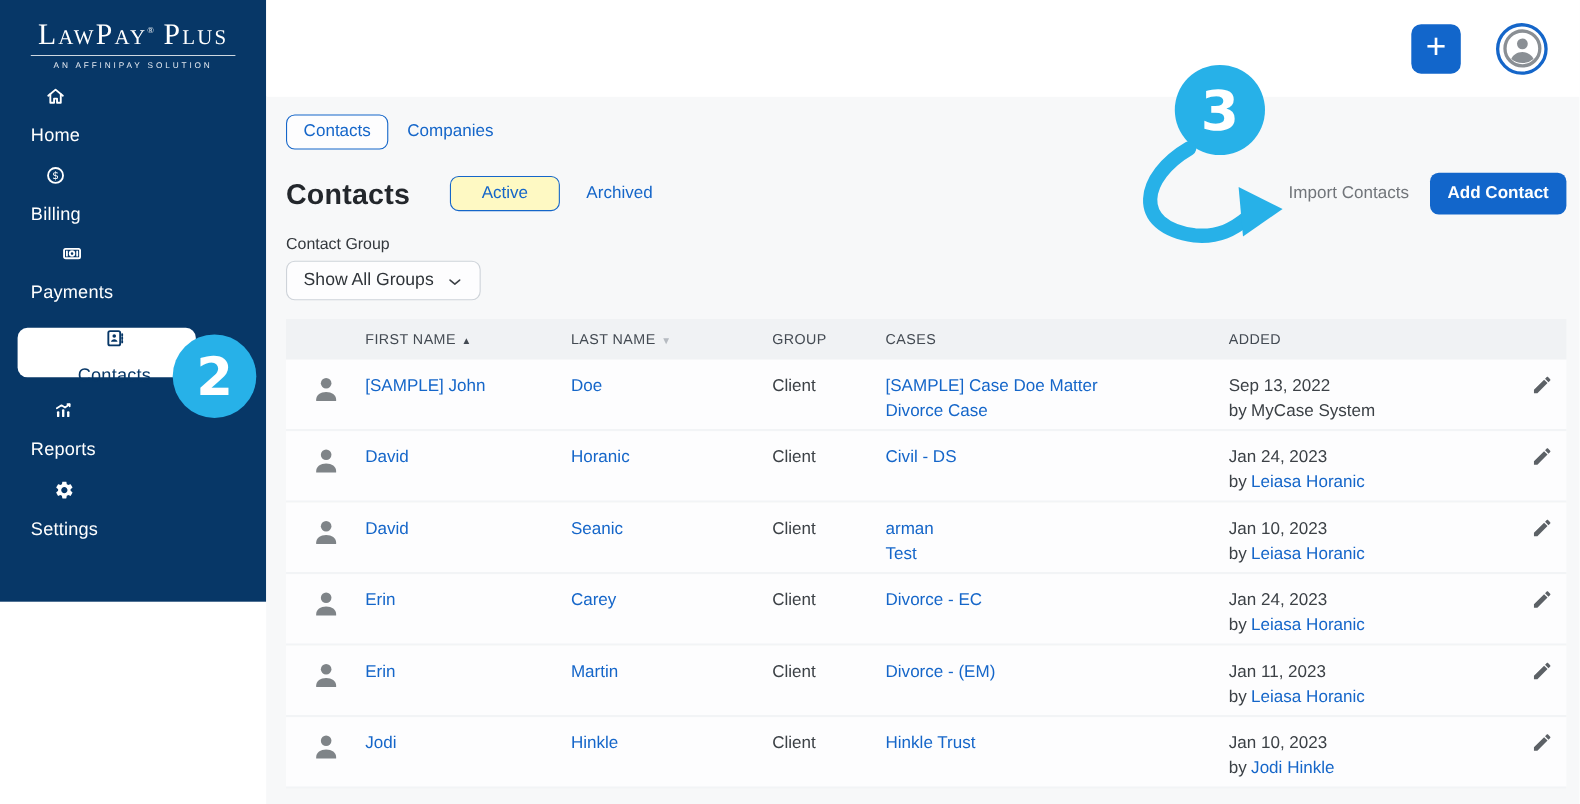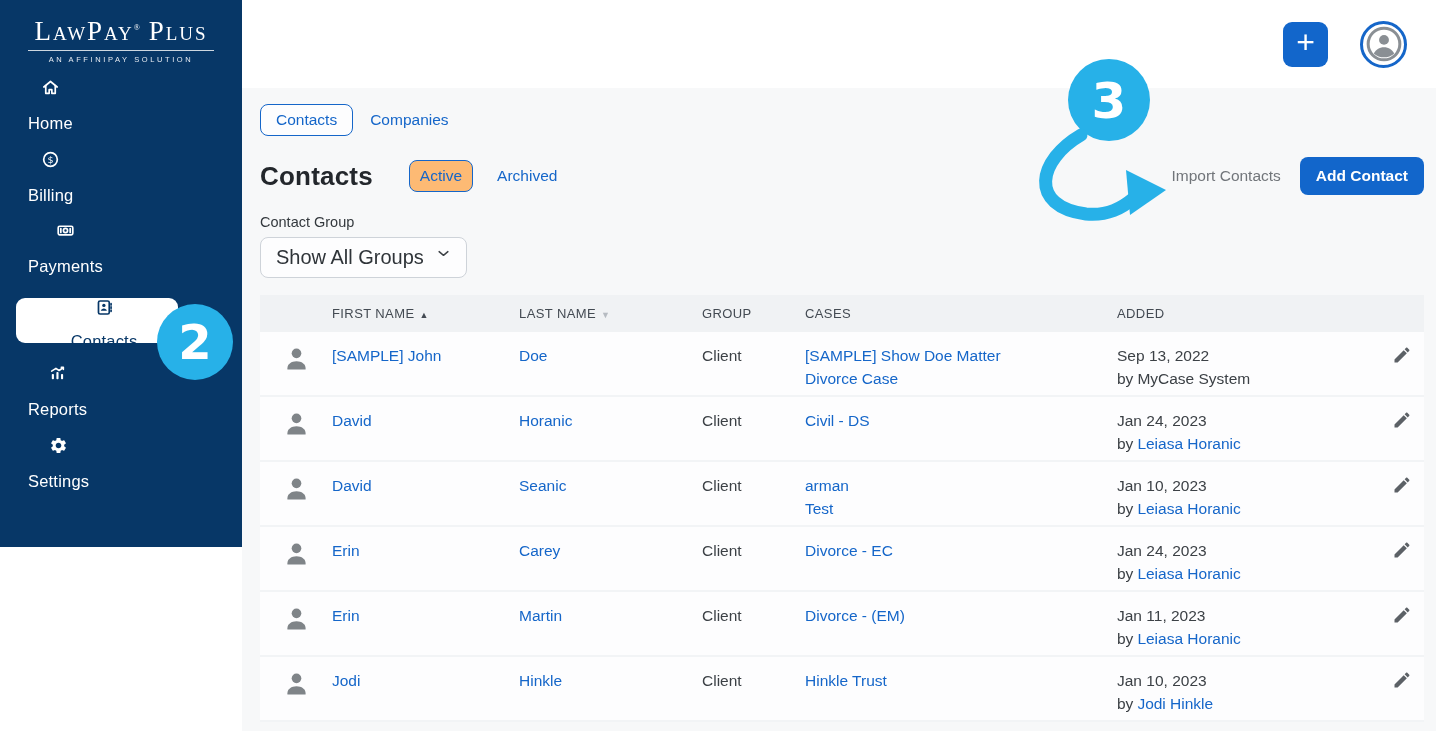--- a/index.html
+++ b/index.html
@@ -39,33 +39,33 @@
 
   .content { flex:1; background:#f7f8f9; padding:16px 12px 0 18px; }
 
   .tabs-row { display:flex; align-items:center; }
   .tab-pill { border:1.5px solid #1566c9; border-radius:8px; background:#fdfdfe;
               color:#1566c9; font-size:15.5px; padding:6px 15px; cursor:pointer; }
   .tab-link { color:#1566c9; font-size:15.5px; margin-left:17px; cursor:pointer; text-decoration:none; }
 
   .head-row { display:flex; align-items:center; margin-top:21px; }
   .page-title { font-size:26px; font-weight:700; color:#23272c; letter-spacing:.2px; }
-  .filter-pill { border:1.5px solid #1566c9; border-radius:8px; background:#fdba74;
-                 color:#1566c9; font-size:15.5px; padding:6px 10px; margin-left:36px; cursor:pointer; }
+  .filter-pill { border:1.5px solid #1566c9; border-radius:8px; background:#fef9c3;
+                 color:#1566c9; font-size:15.5px; padding:6px 28px; margin-left:36px; cursor:pointer; }
   .filter-link { color:#1566c9; font-size:15.5px; margin-left:24px; cursor:pointer; text-decoration:none; }
   .right-actions { margin-left:auto; display:flex; align-items:center; gap:19px;justify-content:flex-end; }
   .import-link { color:#71757a; font-size:15.5px; cursor:pointer; text-decoration:none; }
   .add-contact-btn { background:#1266cb; color:#fff; border:none; border-radius:8px;
                      font-size:15.5px; font-weight:700; padding:10px 16px; cursor:pointer; }
 
   .group-block { margin-top:19px; }
   .group-label { font-size:14.5px; color:#33383d; }
-  .group-select { margin-top:7px; display:inline-flex; align-items:flex-start; gap:12px;
+  .group-select { margin-top:7px; display:inline-flex; align-items:flex-end; gap:12px;
                   background:#fdfdfe; border:1px solid #ced3d9; border-radius:8px;
-                  padding:8px 15px; font-size:20px; color:#2f3439; cursor:pointer; }
+                  padding:8px 15px; font-size:16px; color:#2f3439; cursor:pointer; }
 
   
   .table { margin-top:17px; width:1164px; }
   .thead, .trow { display:grid; grid-template-columns:72px 187px 183px 103px 312px 263px 44px; }
   .thead { background:#f0f2f4; height:37px; align-items:center; }
   .th { font-size:13px; font-weight:400; color:#434a52; letter-spacing:.4px; cursor:pointer; }
   .th.static { cursor:default; }
   .arrow { font-size:9px; margin-left:5px; }
   .arrow.asc { color:#434a52; }
   .arrow.desc { color:#b6bbc1; }
@@ -218,21 +218,21 @@
           <div class="cell c-avatar">
               <svg class="person-ic" viewBox="0 0 24 24">
                 <circle cx="12" cy="6.8" r="3.5" fill="#7f8488"></circle>
                 <path d="M12 12.6c-3.7 0-6.6 2-6.6 5v1h13.2v-1c0-3-2.9-5-6.6-5z" fill="#7f8488"></path>
               </svg>
             </div>
           <div class="cell"><a class="lnk">[SAMPLE] John</a></div>
           <div class="cell"><a class="lnk">Doe</a></div>
           <div class="cell">Client</div>
           <div class="cell cases">
-              <a class="lnk">[SAMPLE] Show Doe Matter</a>
+              <a class="lnk">[SAMPLE] Case Doe Matter</a>
               <a class="lnk">Divorce Case</a>
             </div>
           <div class="cell added">
               <span class="date">Sep 13, 2022</span>
               <span class="byline"><span>by</span><a class="by-name" data-link="false">MyCase System</a></span>
             </div>
           <div class="cell c-edit">
               <button class="editbtn"><svg viewBox="0 0 24 24">
                   <path fill="#5c6166" d="M3 17.25V21h3.75L17.81 9.94l-3.75-3.75L3 17.25zM20.71 7.04c.39-.39.39-1.02 0-1.41l-2.34-2.34c-.39-.39-1.02-.39-1.41 0l-1.83 1.83 3.75 3.75 1.83-1.83z"></path>
                 </svg></button>

